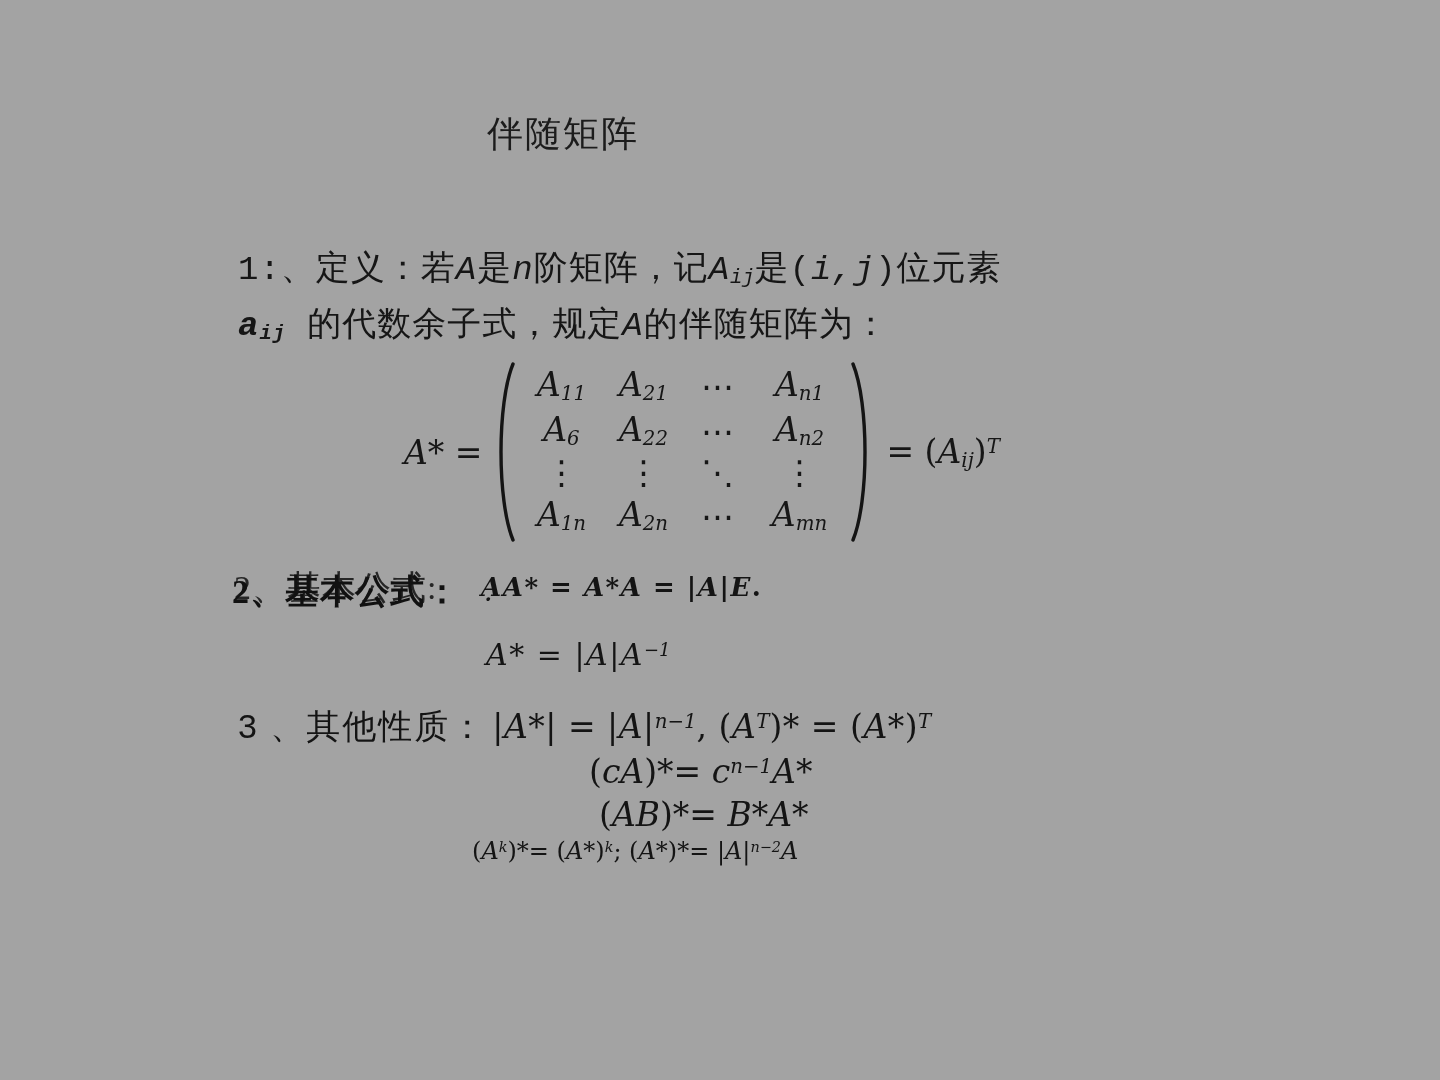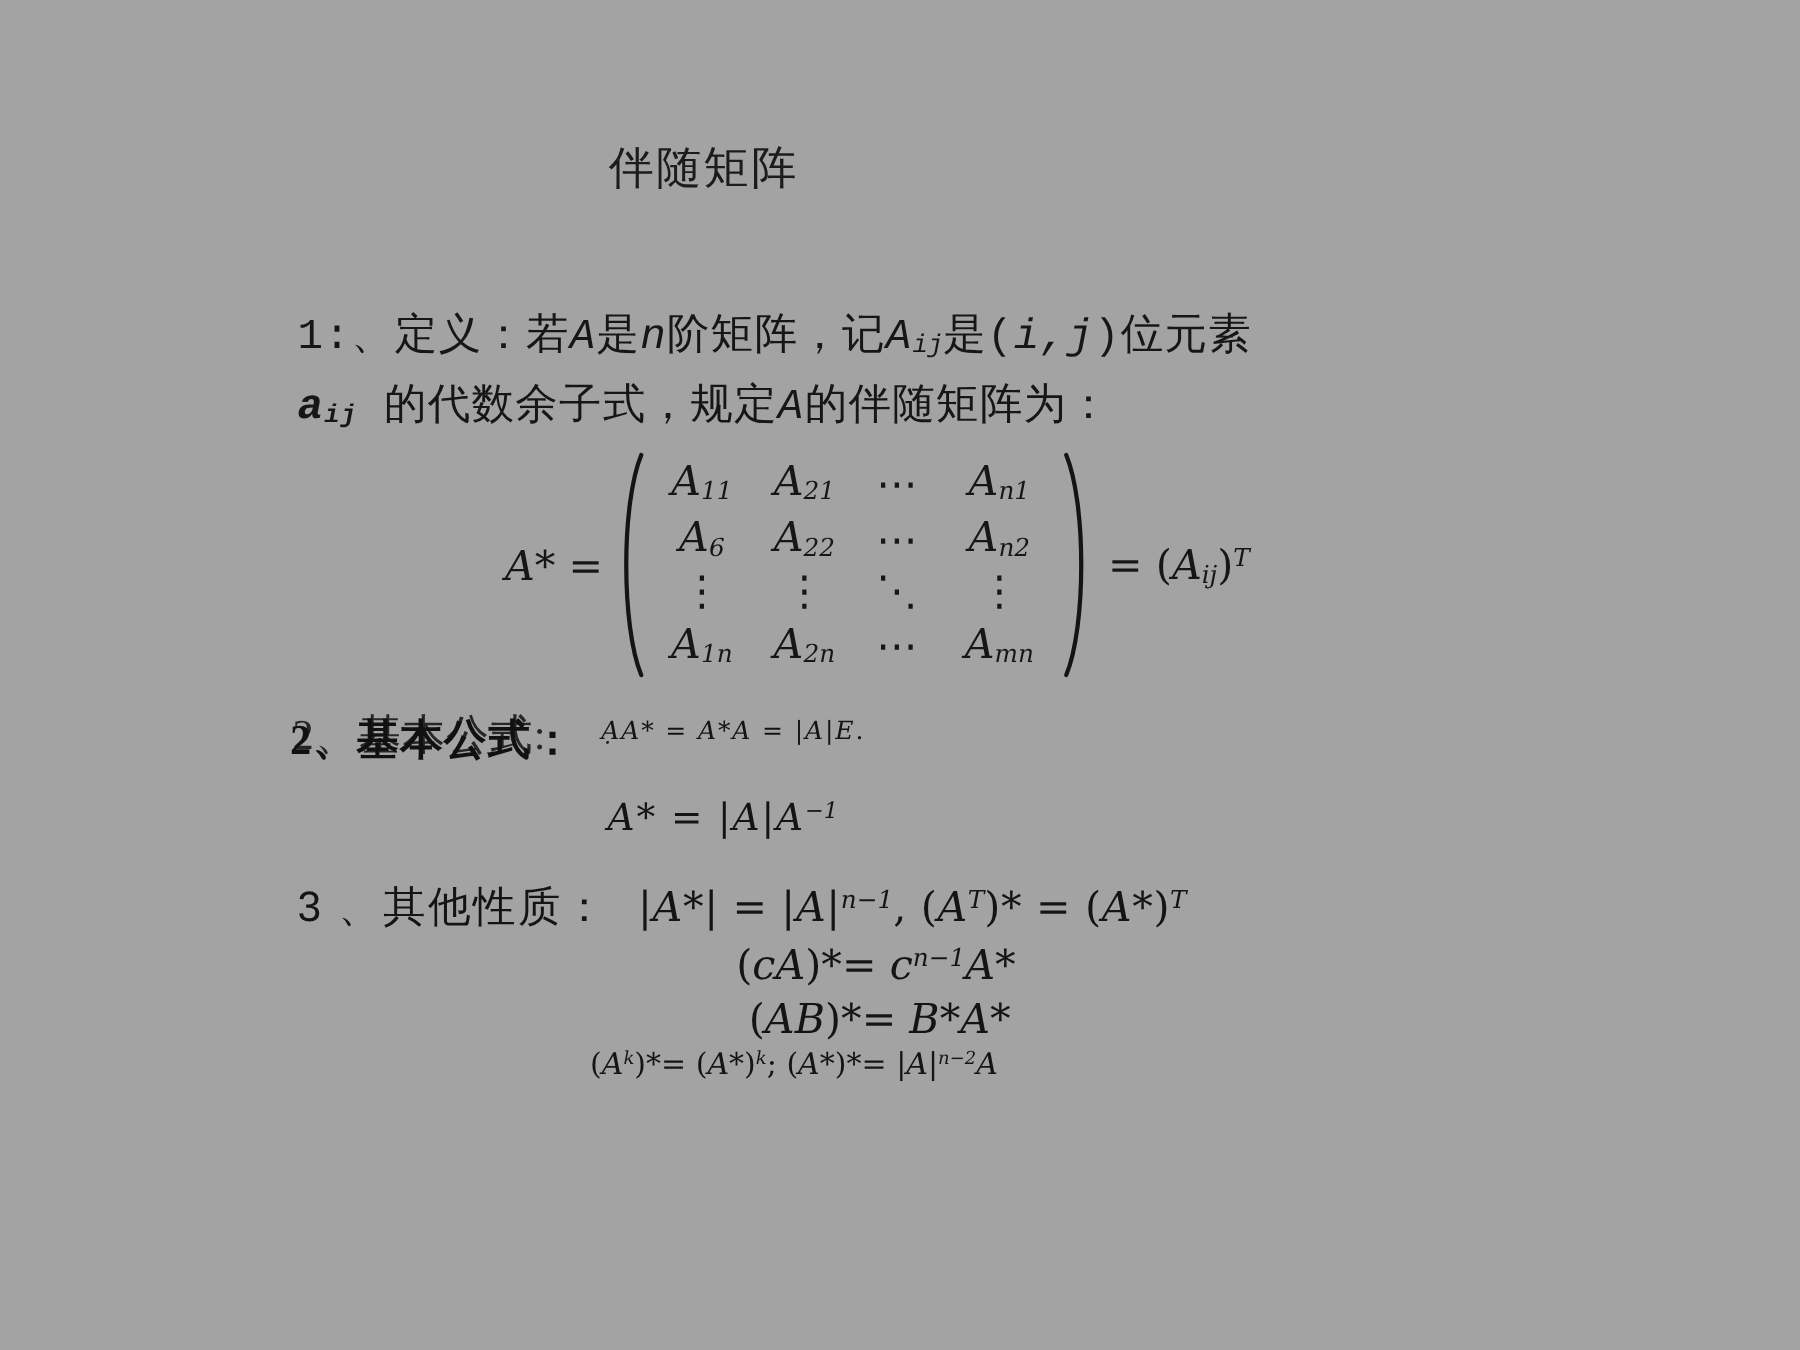--- a/index.html
+++ b/index.html
@@ -22,21 +22,21 @@
     white-space:nowrap;
     font-family:Liberation Mono, monospace;
   }
   
   .s-v   { font-style:italic; }
   .s-bv  { font-style:italic; font-weight:700; }
   .s-sub { font-style:italic; font-size:60%; vertical-align:-0.18em; letter-spacing:0; }
   .s-bsub{ font-style:italic; font-weight:700; font-size:60%; vertical-align:-0.18em; }
   .s-sup { font-style:italic; font-size:60%; vertical-align:0.52em; letter-spacing:0; }
   .s-h   { font-family:"Liberation Sans","DejaVu Sans",sans-serif; font-style:normal;
-           letter-spacing:2px; margin-right:24px; }
+           letter-spacing:2px; margin-right:6px; }
   .s-d   { font-family:"DejaVu Sans","Liberation Sans",sans-serif; font-style:normal; }
 
   .matrix-row {
     position:absolute; left:404px; top:360px; height:184px;
     display:flex; align-items:center; white-space:nowrap;
     font-family:"DejaVu Serif","Liberation Serif",serif;
   }
   .m-lhs { font-size:33px; margin-right:10px; }
   .m-rhs { font-size:33px; margin-left:12px; }
   .m-grid {
@@ -55,21 +55,21 @@
   }
   .s2-header .h-ghost {
     position:absolute; left:2px; top:-4px; font-weight:400; opacity:0.85;
   }
   .s2-header .h-main { position:relative; font-weight:600; }
 
   .formula {
     position:absolute; white-space:nowrap; line-height:1.2;
     font-family:"DejaVu Serif","Liberation Serif",serif; color:#141414;
   }
-  .f1 { left:481px; top:572px; font-size:20px; letter-spacing:1.5px; }
+  .f1 { left:481px; top:572px; font-size:26px; letter-spacing:1.5px;font-weight:bold; }
   .f2 { left:486px; top:637px; font-size:30px; letter-spacing:1.5px; }
 
   .s3l1 { left:238px; top:706px; font-size:33px; letter-spacing:0.5px; }
   .s3l1 .s-h { font-size:34px; }
   .s3l2 { left:589px; top:752px; font-size:33px; }
   .s3l3 { left:599px; top:795px; font-size:33px; }
   .s3l4 { left:472px; top:837px; font-size:24px; }
 </style>
 </head>
 <body>

